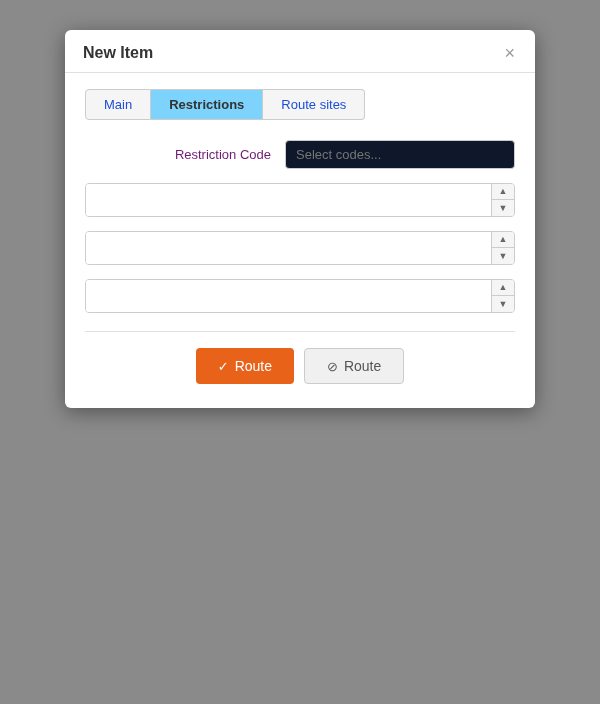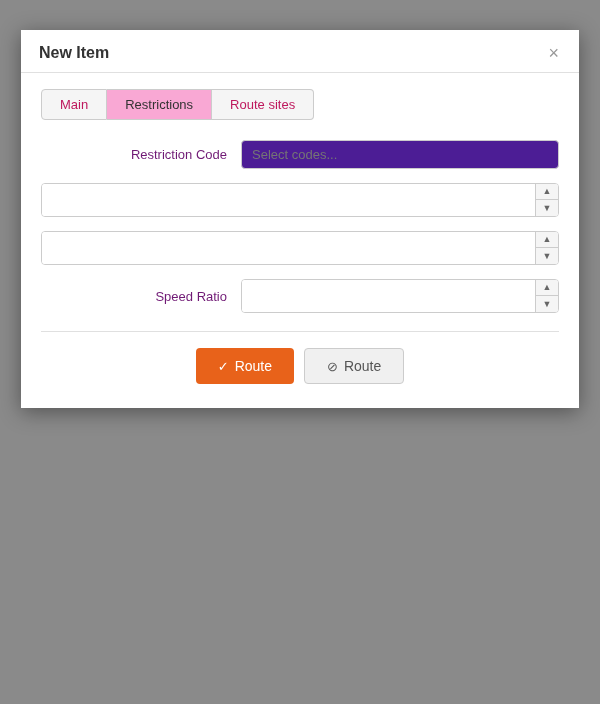--- a/index.html
+++ b/index.html
@@ -9,22 +9,22 @@
       background-color: #8a8a8a;
       display: flex;
       align-items: flex-start;
       justify-content: center;
       padding-top: 30px;
       font-family: -apple-system, BlinkMacSystemFont, "Segoe UI", Arial, sans-serif;
     }
 
     .modal {
       background: #fff;
-      border-radius: 0;
-      width: 558px;
+      border-radius: 6px;
+      width: 470px;
       box-shadow: 0 4px 20px rgba(0,0,0,0.4);
       overflow: hidden;
     }
 
     .modal-header {
       display: flex;
       align-items: center;
       justify-content: space-between;
       padding: 14px 18px 10px 18px;
       border-bottom: 1px solid #e0e0e0;
@@ -54,41 +54,41 @@
       display: flex;
       gap: 0;
       margin-bottom: 20px;
     }
 
     .tab {
       padding: 7px 18px;
       border: 1px solid #ccc;
       background: #f5f5f5;
       font-size: 13px;
-      color: #be185d;
+      color: #1d4ed8;
       cursor: pointer;
       border-radius: 0;
     }
 
     .tab:first-child {
       border-radius: 4px 0 0 4px;
     }
 
     .tab:last-child {
       border-radius: 0 4px 4px 0;
     }
 
     .tab + .tab {
       border-left: none;
     }
 
     .tab.active {
-      background: #f9a8d4;
+      background: #7dd3fc;
       color: #333;
-      font-weight: 400;
+      font-weight: 700;
       border-color: #ccc;
       z-index: 1;
     }
 
     .form-row {
       display: flex;
       align-items: center;
       margin-bottom: 14px;
     }
 
@@ -107,21 +107,21 @@
       align-items: center;
     }
 
     .form-input {
       width: 100%;
       padding: 6px 10px;
       border: 1px solid #ccc;
       border-radius: 4px;
       font-size: 13px;
       color: #888;
-      background: #4c1d95;
+      background: #0f172a;
       outline: none;
     }
 
     .spinner-wrap {
       display: flex;
       flex: 1;
       border: 1px solid #ccc;
       border-radius: 4px;
       overflow: hidden;
     }
@@ -248,21 +248,20 @@
           <input class="spinner-input" type="text" style="">
           <div class="spinner-buttons">
             <button class="spinner-btn">▲</button>
             <button class="spinner-btn">▼</button>
           </div>
         </div>
       </div>
     </div>
 
     <div class="form-row">
-      <label class="form-label">Speed Ratio</label>
       <div class="form-control-wrap">
         <div class="spinner-wrap">
           <input class="spinner-input" type="text" style="">
           <div class="spinner-buttons">
             <button class="spinner-btn">▲</button>
             <button class="spinner-btn">▼</button>
           </div>
         </div>
       </div>
     </div>

